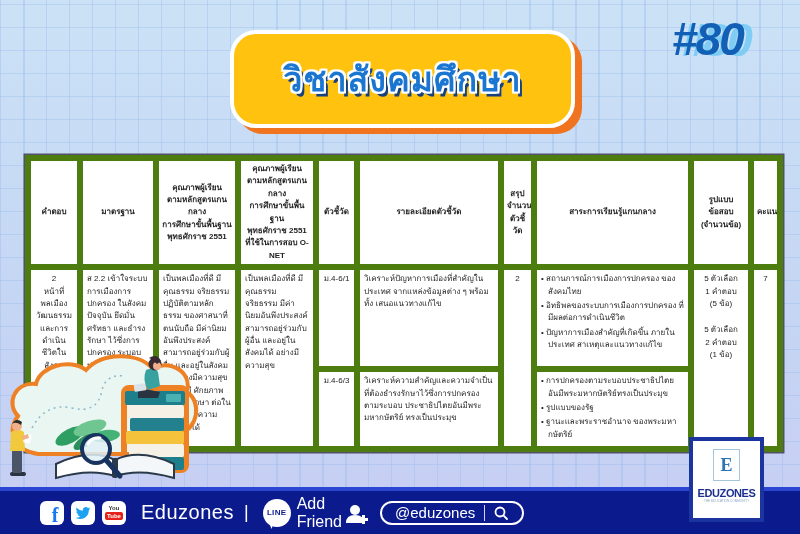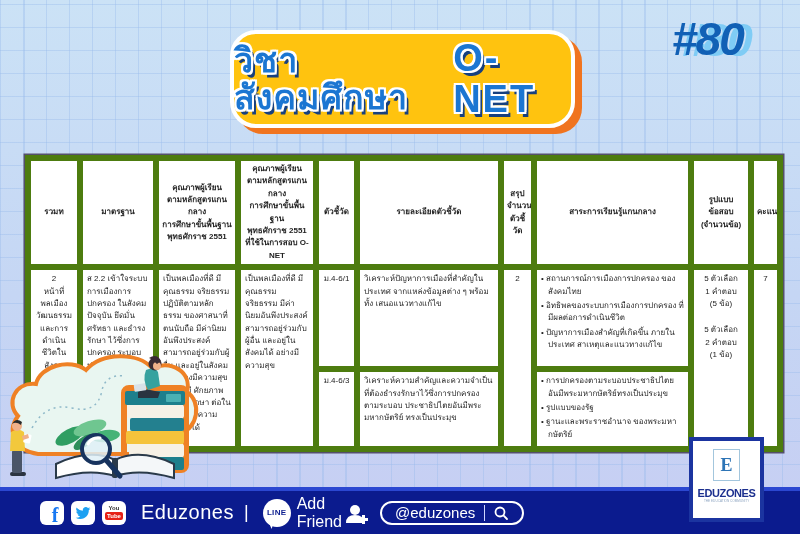--- a/index.html
+++ b/index.html
@@ -115,40 +115,39 @@
 </style>
 </head>
 <body>
 
 <div class="grid-overlay"></div>
 
 <div class="issue-badge">#80</div>
 
 <div class="title-card">
   <div class="title-line title-line1">วิชาสังคมศึกษา</div>
-  <div class="title-line title-line2">O-NET</div>
 </div>
 
 <div class="table-wrap">
   <table class="curriculum">
     <colgroup>
       <col style="width:52px">
         <col style="width:76px">
         <col style="width:82px">
         <col style="width:78px">
       <col style="width:41px">
         <col style="width:144px">
         <col style="width:33px">
         <col style="width:157px">
       <col style="width:60px">
         <col style="width:29px">
     </colgroup>
     <tbody>
         <tr>
-      <th>รวมท</th>
+      <th>คำตอบ</th>
       <th>มาตรฐาน</th>
       <th>คุณภาพผู้เรียน
 ตามหลักสูตรแกนกลาง
 การศึกษาขั้นพื้นฐาน
 พุทธศักราช 2551</th>
       <th>คุณภาพผู้เรียน
 ตามหลักสูตรแกนกลาง
 การศึกษาขั้นพื้นฐาน
 พุทธศักราช 2551
 ที่ใช้ในการสอบ O-NET</th>

